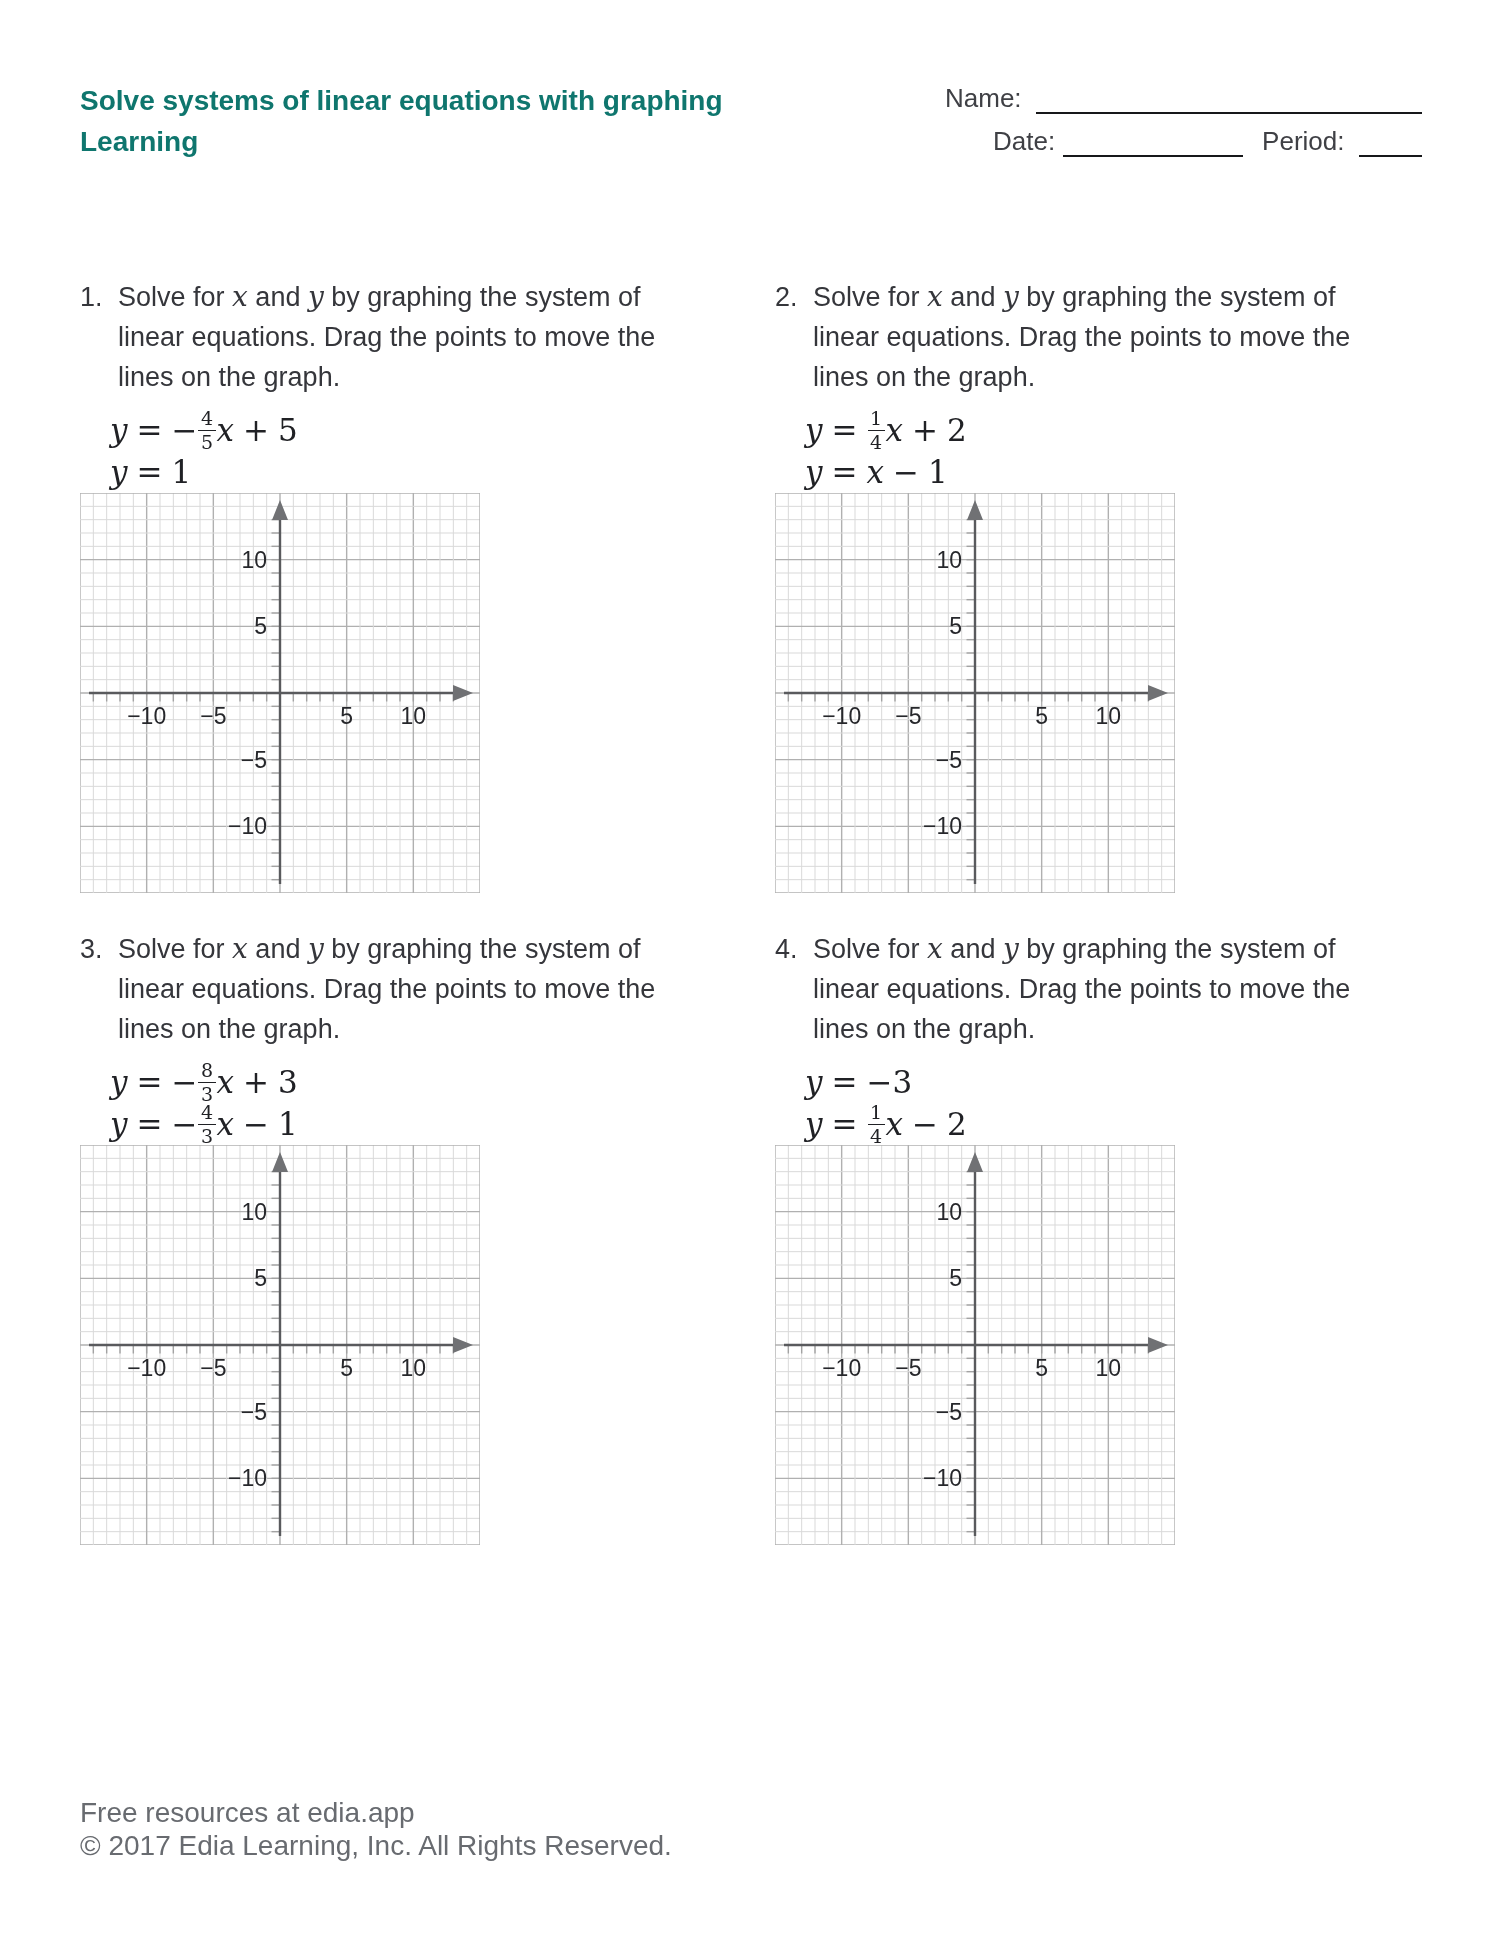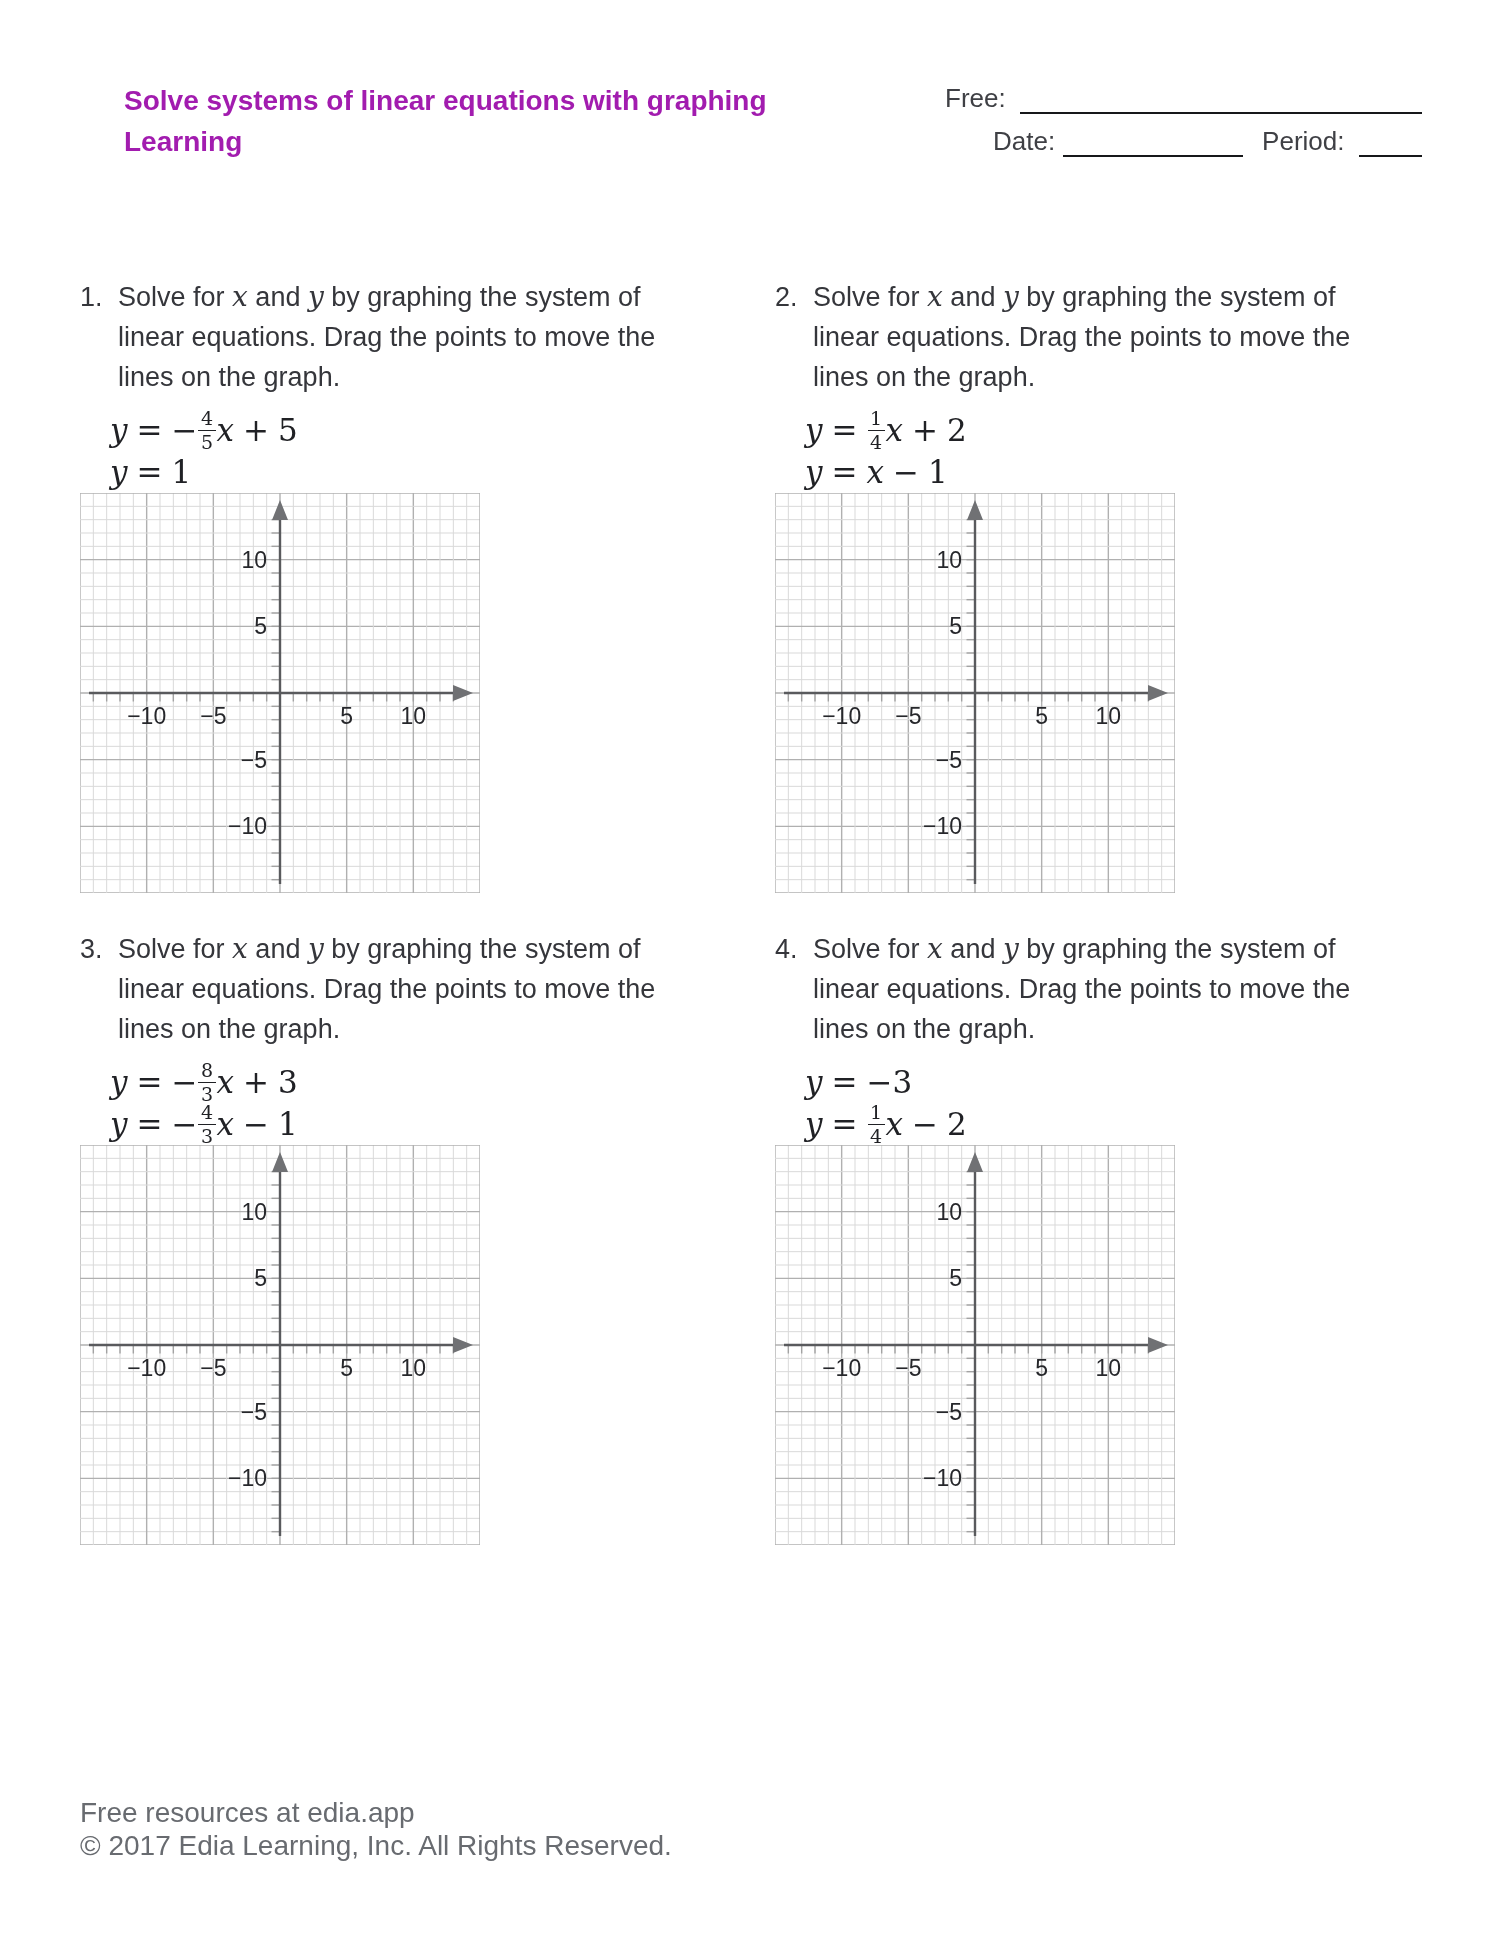--- a/index.html
+++ b/index.html
@@ -1,20 +1,20 @@
 <!DOCTYPE html>
 <html><head>
 <meta charset="utf-8">
 <style>
   html,body{margin:0;padding:0;background:#ffffff;}
   body{font-family:"Liberation Sans",sans-serif;color:#323338;}
   .page{position:relative;width:1500px;height:1944px;background:#ffffff;overflow:hidden;}
 
   
-  .title{position:absolute;left:80px;top:80px;font-size:28px;font-weight:bold;line-height:41px;color:#a21caf;margin-left:44px;}
+  .title{position:absolute;left:80px;top:80px;font-size:28px;font-weight:bold;line-height:41px;color:#0f766e;}
   .fields{position:absolute;left:945px;top:86px;width:477px;font-size:26px;color:#3f4045;}
   .frow{display:flex;align-items:flex-end;height:28px;}
   .frow.second{margin-top:15px;margin-left:48px;}
   .blank{border-bottom:2px solid #17181a;height:100%;box-sizing:border-box;}
   .blank.name{flex:1;margin-left:14px;}
   .blank.date{width:213px;margin-left:8px;}
   .blank.period{width:74px;margin-left:15px;}
   .plabel{margin-left:19px;}
 
   
@@ -46,21 +46,21 @@
 
 <div class="page">
 
   <div class="title">
     <div>Solve systems of linear equations with graphing</div>
     <div>Learning</div>
   </div>
 
   <div class="fields">
     <div class="frow">
-      <span>Free:</span>
+      <span>Name:</span>
       <span class="blank name"></span>
     </div>
     <div class="frow second">
       <span>Date:</span>
       <span class="blank date"></span>
       <span class="plabel">Period:</span>
       <span class="blank period"></span>
     </div>
   </div>
 

